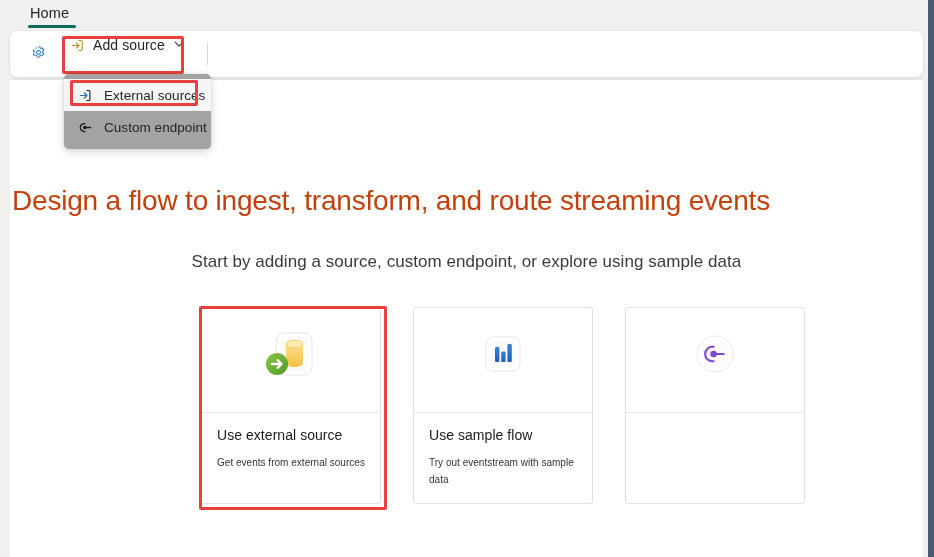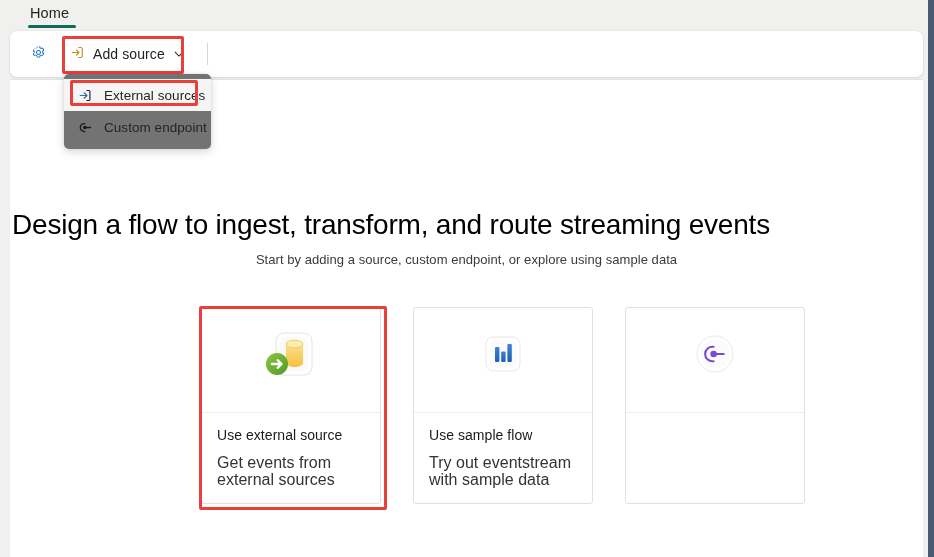--- a/index.html
+++ b/index.html
@@ -88,21 +88,21 @@
   }
 
   .addsource-wrap {
     position: relative;
     margin-left: 6px;
     height: 34px;
   }
   .addsource-btn {
     height: 34px;
     display: flex;
-    align-items: center;
+    align-items: flex-start;
     gap: 7px;
     padding: 0 9px 0 8px;
     border-radius: 4px;
     cursor: pointer;
     background: #fff;
   }
   .addsource-label {
     font-size: 14px;
     color: #242424;
     white-space: nowrap;
@@ -130,21 +130,21 @@
     background: #d6d6d6;
     margin-left: 12px;
   }
 
   
   .menu {
     position: absolute;
     left: 64px;
     top: 74px;
     width: 147px;
-    background: #737373;
+    background: #a3a3a3;
     border-radius: 5px;
     box-shadow: 0 3px 10px rgba(0,0,0,.15), 0 0 3px rgba(0,0,0,.10);
     padding: 5px 0 6px 0;
     z-index: 50;
   }
   .menu-item {
     height: 32px;
     display: flex;
     align-items: center;
     gap: 10px;
@@ -188,31 +188,30 @@
   }
 
   .hero-title {
     position: absolute;
     top: 105px;
     left: 0;
     width: 762px;
     text-align: center;
     font-size: 28px;
     font-weight: 400;
-    color: #000000;
+    color: #c2410c;
     letter-spacing: -.2px;
-    margin-top: 24px;
   }
   .hero-sub {
     position: absolute;
     top: 172px;
     left: 0;
     width: 913px;
     text-align: center;
-    font-size: 13px;
+    font-size: 17px;
     color: #3b3b3b;
     letter-spacing: .05px;
   }
 
   
   .cards {
     position: absolute;
     top: 227px;
     left: 191px;
     display: flex;
@@ -241,21 +240,21 @@
     padding: 14px 15px 0 15px;
   }
   .card-title {
     font-size: 14px;
     color: #1b1b1b;
     font-weight: 400;
     letter-spacing: .05px;
     margin-bottom: 11px;
   }
   .card-desc {
-    font-size: 16px;
+    font-size: 10px;
     color: #333333;
     line-height: 17px;
     letter-spacing: .02px;
   }
 
   
   .hl-card {
     position: absolute;
     left: 199px; top: 306px;
     width: 188px; height: 204px;

